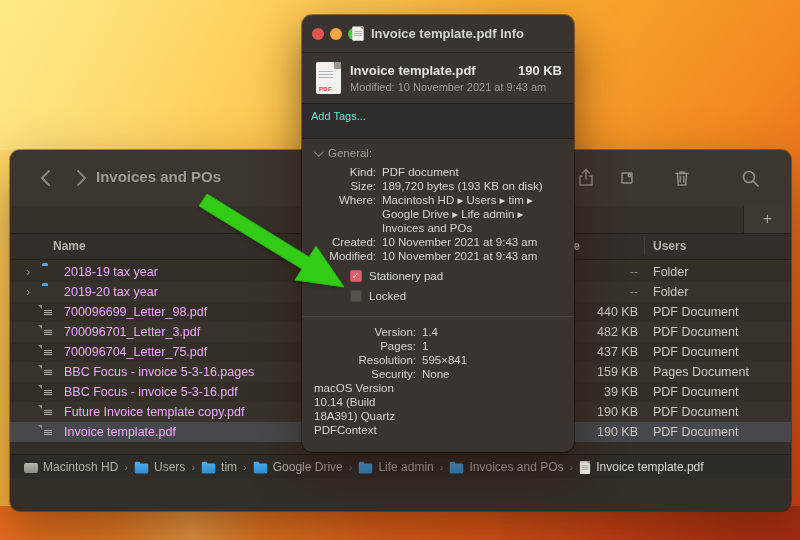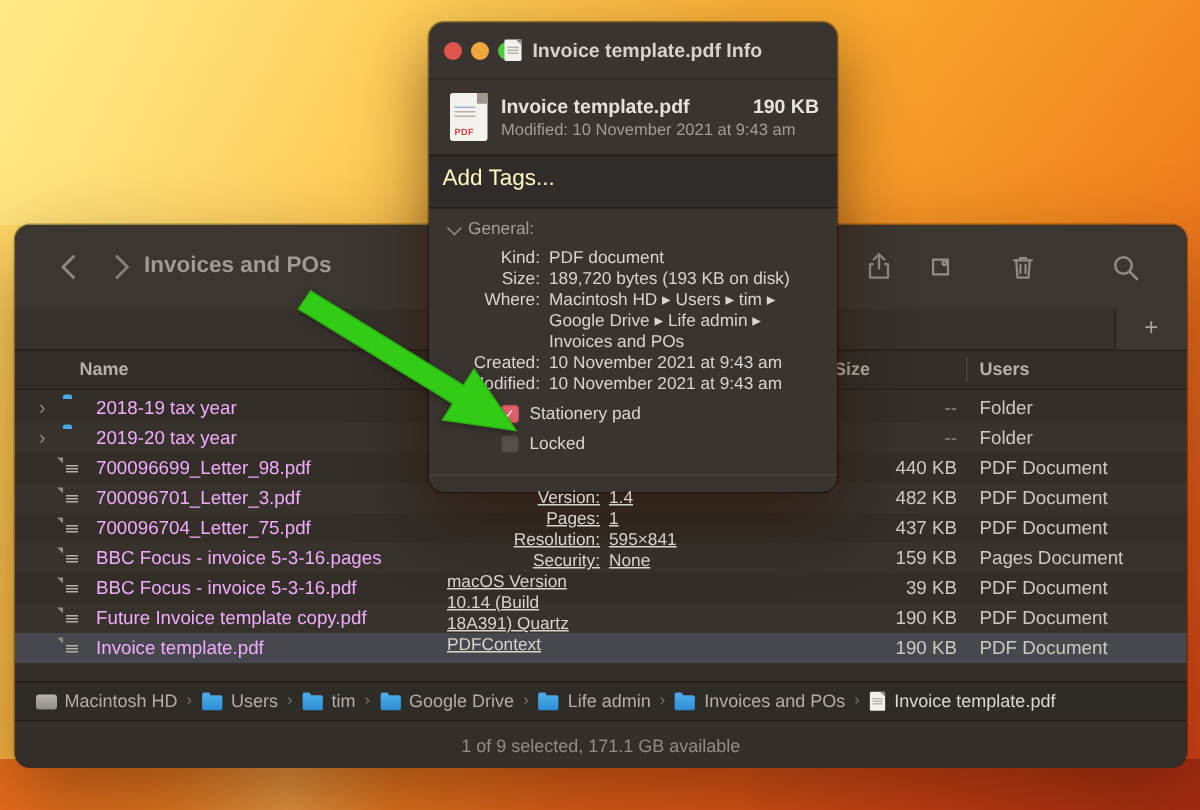--- a/index.html
+++ b/index.html
@@ -72,21 +72,21 @@
   .pb-item:last-child .pb-label{color:#dcd9d4;}
   .drive-gl{width:14px;height:10px;background:linear-gradient(#b9b5ae,#8f8b85);border-radius:2px;margin-top:1px;}
   .pb-folder{transform:scale(.9);}
   .pb-file{transform:scale(.85);}
 
   .statusbar{position:absolute;left:0;top:330px;width:100%;height:31px;background:#332e29;border-top:1px solid #221e1a;
     border-radius:0 0 10px 10px;display:flex;align-items:center;justify-content:center;font-size:12px;color:#918c85;}
 
   
   .panel{
-    position:absolute;left:286px;top:15px;width:272px;height:313px;
+    position:absolute;left:302px;top:15px;width:272px;height:437px;
     background:#393430;border-radius:10px;
     box-shadow:0 18px 45px rgba(40,15,0,.55),0 0 0 1px rgba(0,0,0,.4);
     color:#d9d6d1;font-size:11.5px;
   }
   .p-titlebar{position:relative;height:37px;border-bottom:1px solid #2b2722;display:flex;align-items:center;justify-content:center;gap:7px;}
   .tl{position:absolute;top:13px;width:12px;height:12px;border-radius:50%;}
   .tl-red{left:10px;background:#e0564f;}
   .tl-yellow{left:28px;background:#f0a73e;}
   .tl-green{left:46px;background:#4cc93f;}
   .p-title{font-size:13px;font-weight:bold;color:#d6d3cf;}
@@ -96,29 +96,29 @@
   .p-bigicon{position:absolute;left:14px;top:9px;width:25px;height:32px;background:#f4f2ef;border-radius:2px;}
   .p-bigicon::before{content:"";position:absolute;right:0;top:0;border-style:solid;border-width:0 7px 7px 0;border-color:#393430 #9b978f #9b978f #393430;}
   .p-bigicon::after{content:"";position:absolute;left:3px;top:9px;width:14px;height:1px;background:#9fb4c8;box-shadow:0 3px 0 #b4b1ab,0 6px 0 #b4b1ab;}
   .pdf-tag{position:absolute;left:3px;bottom:2px;font-size:6px;font-weight:bold;color:#d04040;letter-spacing:.3px;}
   .p-name{position:absolute;left:48px;top:10px;font-size:13px;font-weight:bold;color:#e6e3df;}
   .p-size{position:absolute;right:12px;top:10px;font-size:13px;font-weight:bold;color:#e6e3df;}
   .p-mod{position:absolute;left:48px;top:28px;font-size:11px;color:#a29d96;}
 
   .p-tags{height:36px;margin-top:2px;background:rgba(0,0,0,.14);border-top:1px solid rgba(0,0,0,.28);border-bottom:1px solid rgba(0,0,0,.28);
     padding:6px 9px;box-sizing:border-box;}
-  .p-tags .ph{color:#fef9c3;font-size:15px;}
+  .p-tags .ph{color:#5eead4;font-size:11px;}
 
   .sect{padding:8px 12px 6px 12px;}
   .sect-hd{display:flex;align-items:center;gap:7px;color:#a39e97;margin-bottom:6px;}
   .chev-dn{width:6px;height:6px;border-right:1.5px solid #8f8a83;border-bottom:1.5px solid #8f8a83;transform:rotate(45deg) translateY(-2px);}
   .kv{display:grid;grid-template-columns:62px 1fr;column-gap:6px;row-gap:0;line-height:14px;}
   .kv .lbl{text-align:right;color:#d8d4cf;}
   .kv .val{color:#d8d4cf;}
-  .kv2{display:grid;grid-template-columns:102px 1fr;column-gap:6px;line-height:14px;text-decoration:underline;}
+  .kv2{display:grid;grid-template-columns:102px 1fr;column-gap:6px;line-height:14px;}
   .kv2 .lbl{text-align:right;color:#d8d4cf;}
   .kv2 .val{color:#d8d4cf;}
   .cbrow{display:flex;align-items:center;gap:7px;margin:6px 0 0 36px;line-height:14px;}
   .cb{width:12px;height:12px;border-radius:3px;position:relative;}
   .cb.on{background:#df606a;box-shadow:inset 0 0 0 1px #c94f59;}
   .cb.on::after{content:"✓";position:absolute;left:1.5px;top:-1px;font-size:9px;color:#fff;font-weight:bold;}
   .cb.off{background:#55504a;box-shadow:inset 0 0 0 1px #45413b;}
   .p-sep{height:1px;background:#47413a;margin:7px 0 0 0;}
 
   svg{display:block;}
@@ -273,23 +273,20 @@
       <span class="folder-gl pb-folder"></span>
       <span class="pb-label">Invoices and POs</span>
     </span>
     <span class="pb-sep">›</span>
     <span class="pb-item">
       <span class="page-gl pb-file"></span>
       <span class="pb-label">Invoice template.pdf</span>
     </span>
   </div>
 
-  <div class="statusbar">
-    <span>1 of 9 selected, 171.1 GB available</span>
-  </div>
 </div>
 
 <div class="panel">
   <div class="p-titlebar">
     <span class="tl tl-red"></span>
     <span class="tl tl-yellow"></span>
     <span class="tl tl-green"></span>
     <span class="page-gl proxy"></span>
     <span class="p-title">Invoice template.pdf Info</span>
   </div>

